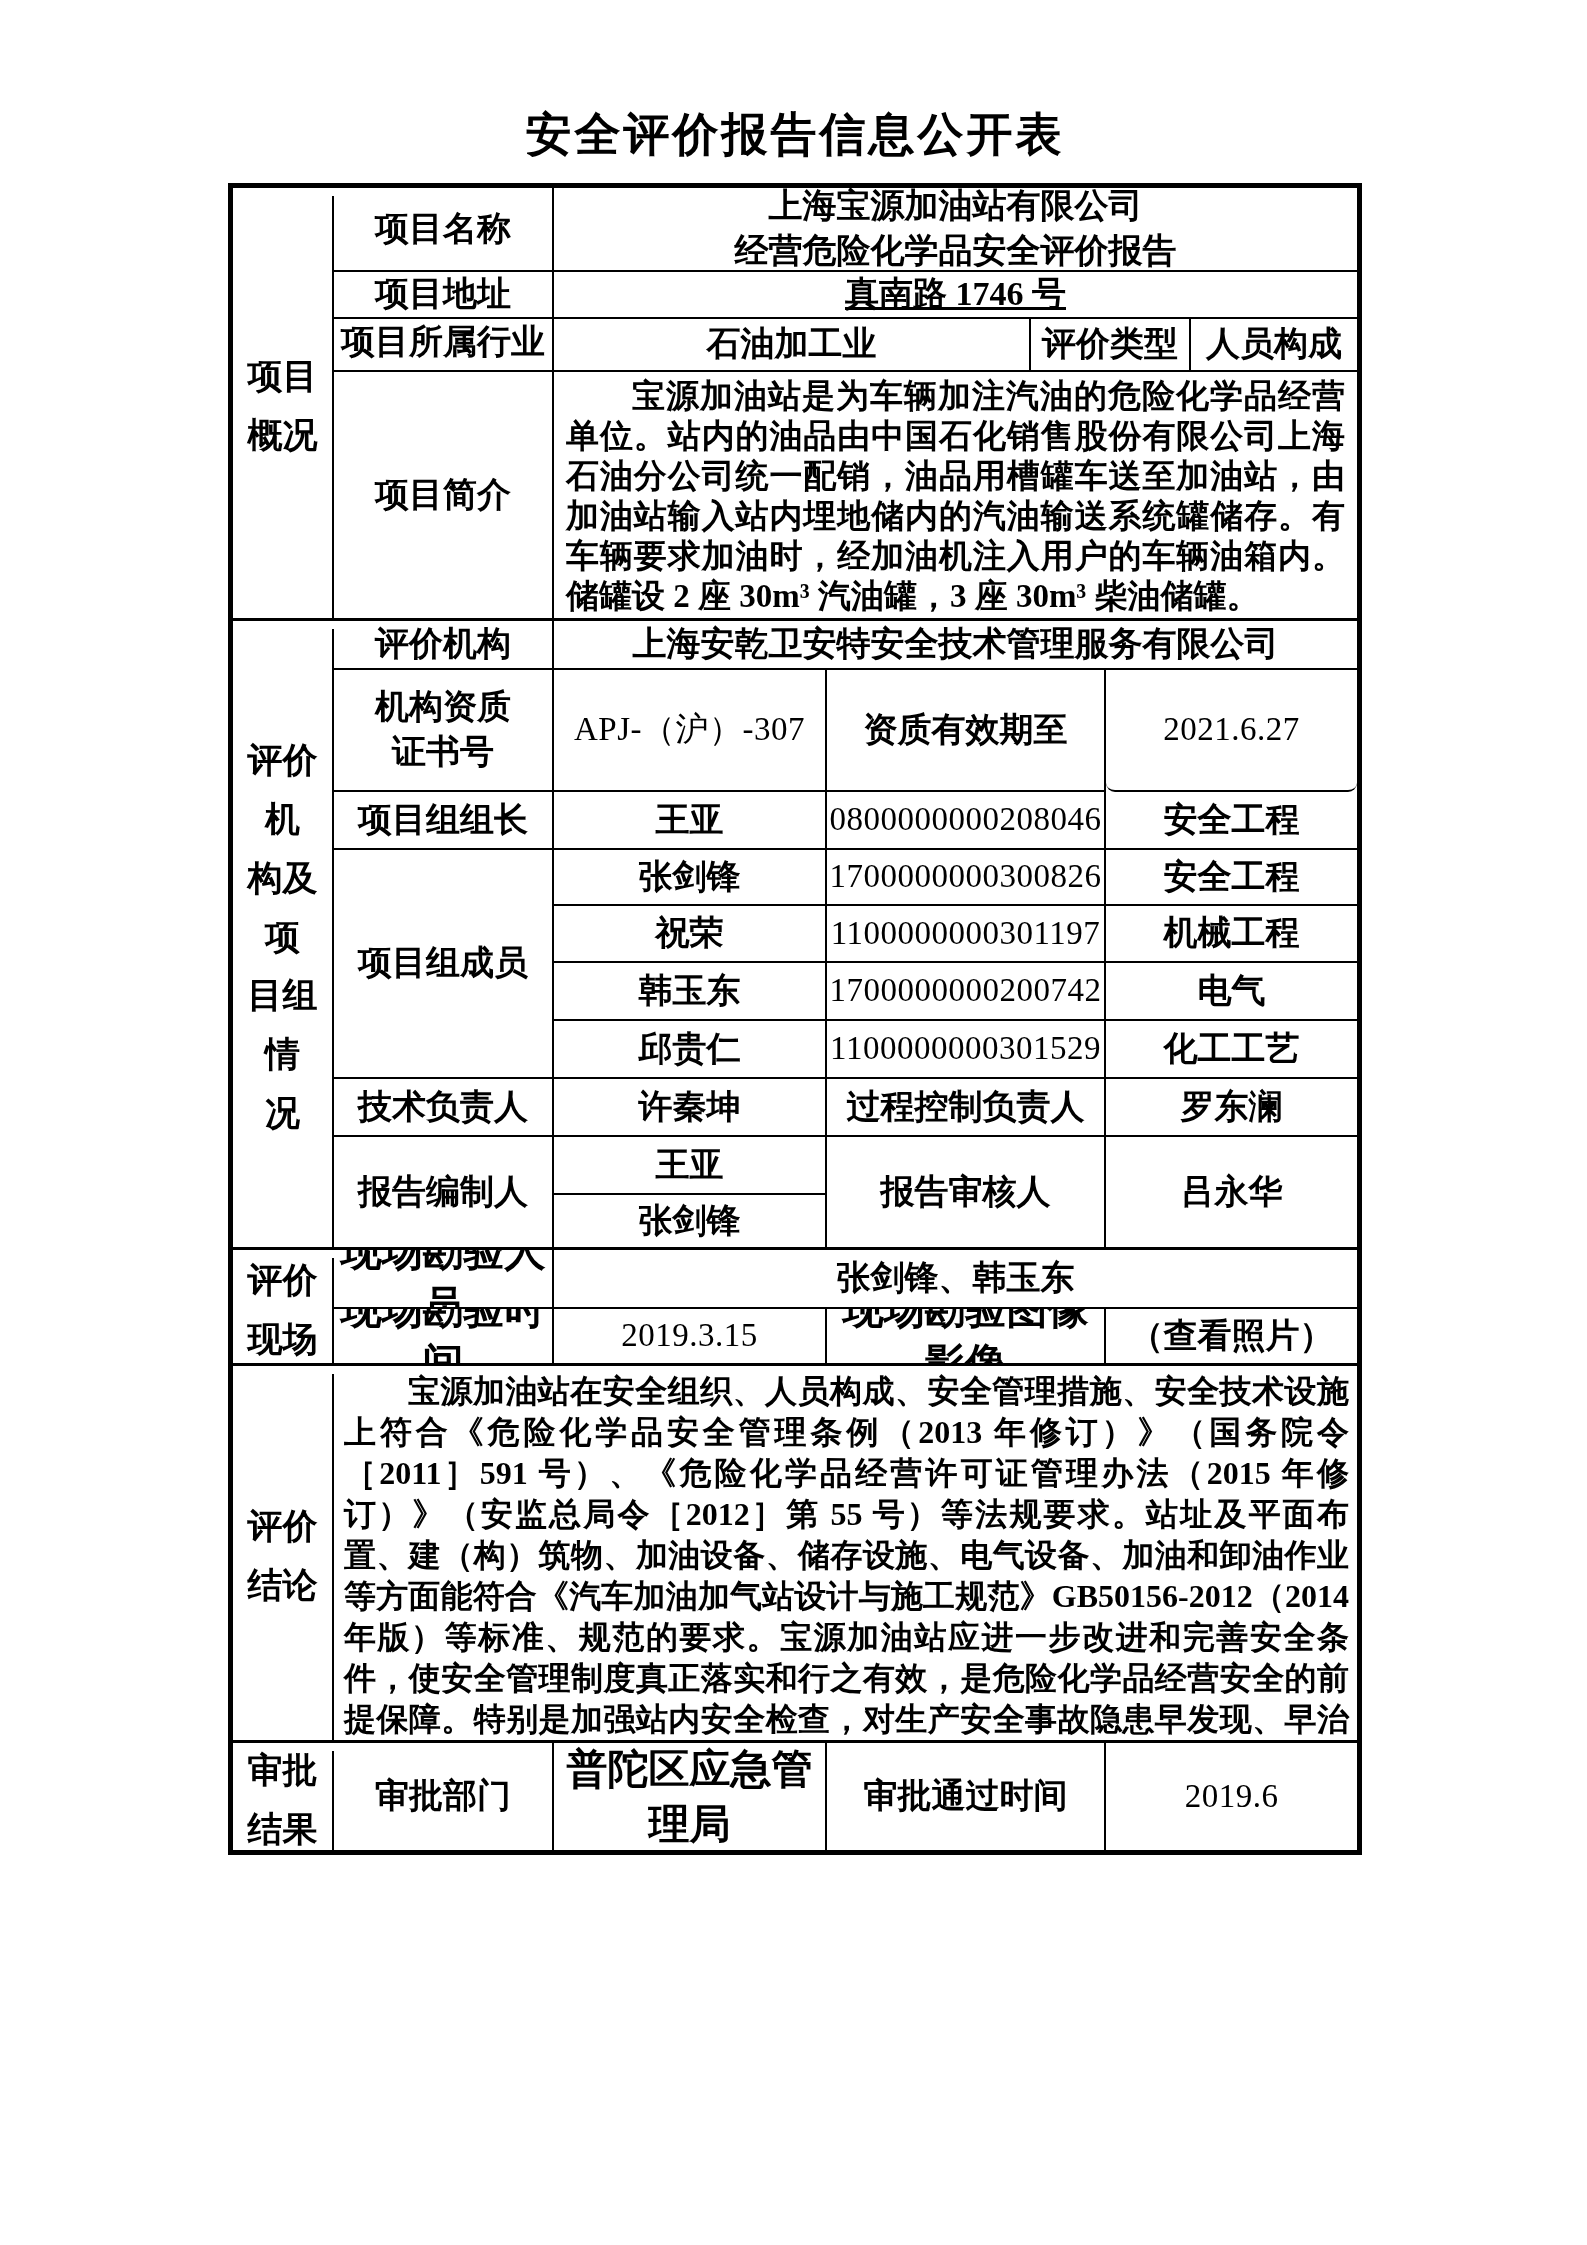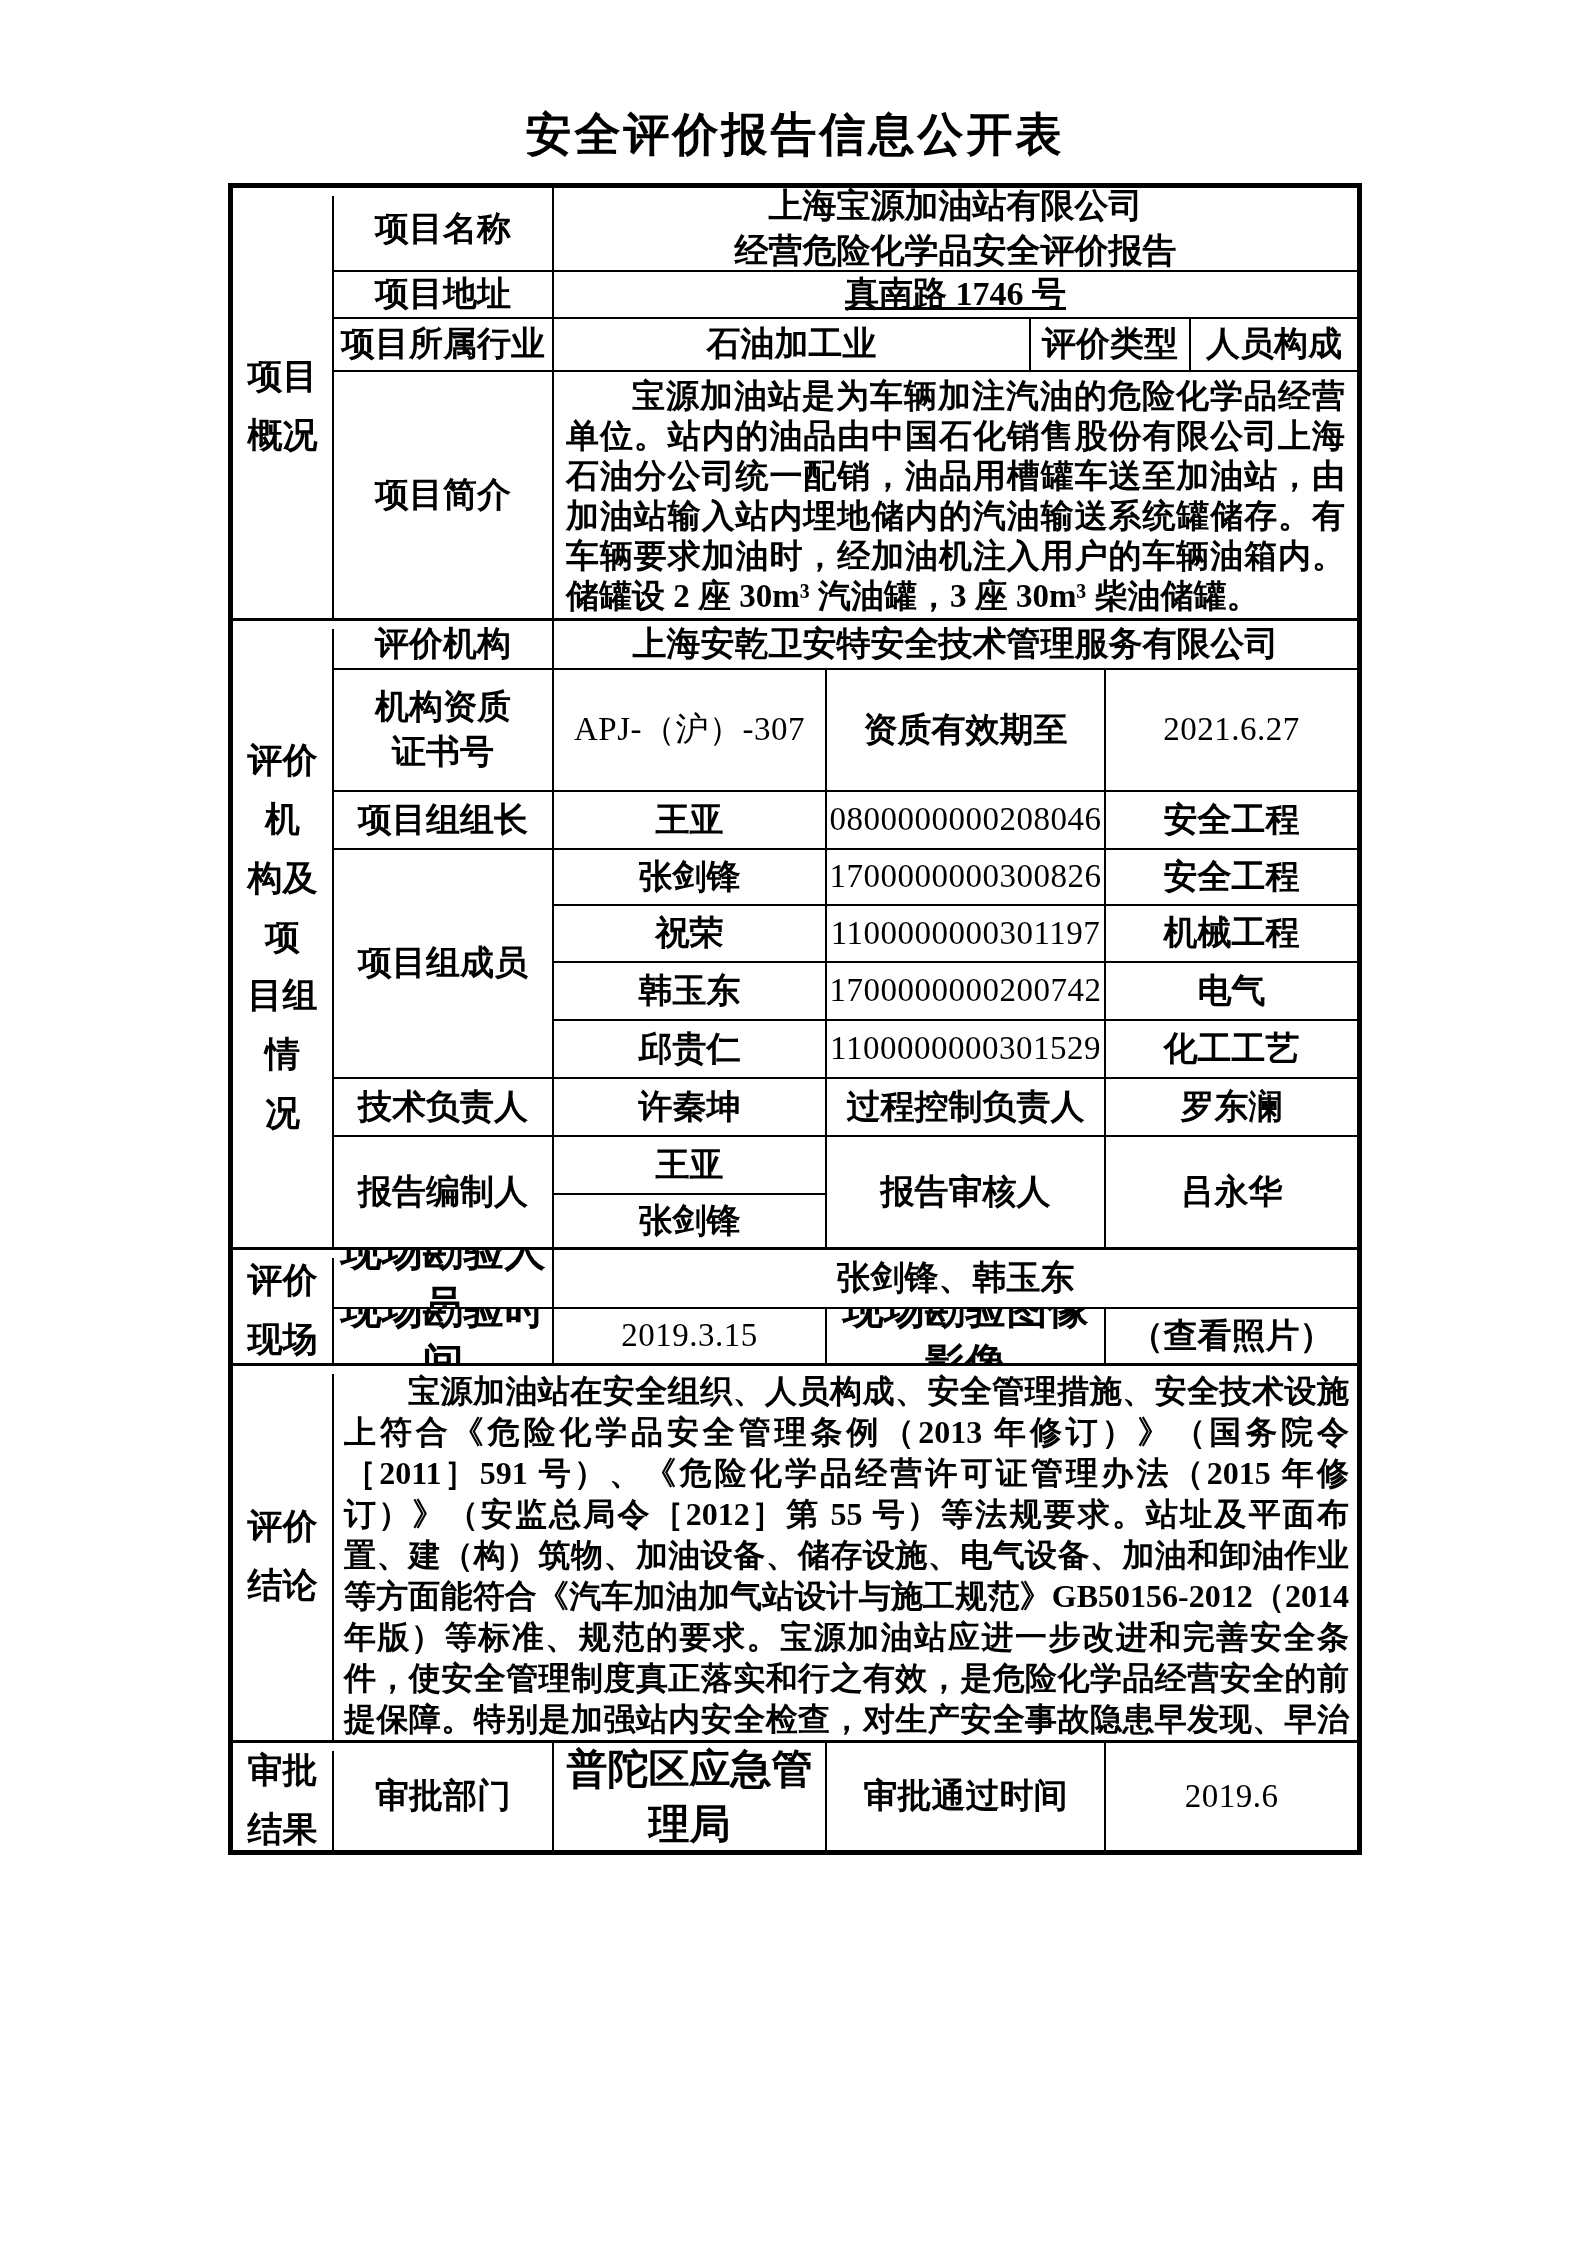--- a/index.html
+++ b/index.html
@@ -81,41 +81,41 @@
   <div class="c hdr pre sec" style="grid-row:1/5; grid-column:1/2;">项目
 概况</div>
 
   <div class="c" style="grid-row:1/2; grid-column:2/3;">项目名称</div>
   <div class="c pre ec" style="grid-row:1/2; grid-column:3/8;">上海宝源加油站有限公司
 经营危险化学品安全评价报告</div>
 
   <div class="c" style="grid-row:2/3; grid-column:2/3;">项目地址</div>
   <div class="c ec" style="grid-row:2/3; grid-column:3/8;text-decoration:underline;">真南路 1746 号</div>
 
-  <div class="c" style="grid-row:3/4; grid-column:2/3;">项目所属行业</div>
+  <div class="c" style="grid-row:3/4; grid-column:2/3;font-family:Liberation Mono, monospace;">项目所属行业</div>
   <div class="c" style="grid-row:3/4; grid-column:3/5;">石油加工业</div>
   <div class="c" style="grid-row:3/4; grid-column:5/7;">评价类型</div>
   <div class="c ec" style="grid-row:3/4; grid-column:7/8;">人员构成</div>
 
   <div class="c sec" style="grid-row:4/5; grid-column:2/3;">项目简介</div>
   <div class="c ec sec para para-intro" style="grid-row:4/5; grid-column:3/8;">宝源加油站是为车辆加注汽油的危险化学品经营单位。站内的油品由中国石化销售股份有限公司上海石油分公司统一配销，油品用槽罐车送至加油站，由加油站输入站内埋地储内的汽油输送系统罐储存。有车辆要求加油时，经加油机注入用户的车辆油箱内。储罐设 2 座 30m³ 汽油罐，3 座 30m³ 柴油储罐。</div>
 
   <div class="c hdr pre sec" style="grid-row:5/15; grid-column:1/2;">评价机
 构及项
 目组情
 况</div>
 
   <div class="c" style="grid-row:5/6; grid-column:2/3;">评价机构</div>
   <div class="c ec" style="grid-row:5/6; grid-column:3/8;">上海安乾卫安特安全技术管理服务有限公司</div>
 
   <div class="c pre" style="grid-row:6/7; grid-column:2/3;">机构资质
 证书号</div>
   <div class="c num" style="grid-row:6/7; grid-column:3/4;">APJ-（沪）-307</div>
   <div class="c" style="grid-row:6/7; grid-column:4/6;">资质有效期至</div>
-  <div class="c num ec" style="grid-row:6/7; grid-column:6/8;">2021.6.27</div>
+  <div class="c num ec" style="grid-row:6/7; grid-column:6/8;border-radius:9px;">2021.6.27</div>
 
   <div class="c" style="grid-row:7/8; grid-column:2/3;">项目组组长</div>
   <div class="c" style="grid-row:7/8; grid-column:3/4;">王亚</div>
   <div class="c num" style="grid-row:7/8; grid-column:4/6;">0800000000208046</div>
   <div class="c ec" style="grid-row:7/8; grid-column:6/8;">安全工程</div>
 
   <div class="c" style="grid-row:8/12; grid-column:2/3;">项目组成员</div>
 
   <div class="c" style="grid-row:8/9; grid-column:3/4;">张剑锋</div>
   <div class="c num" style="grid-row:8/9; grid-column:4/6;">1700000000300826</div>

